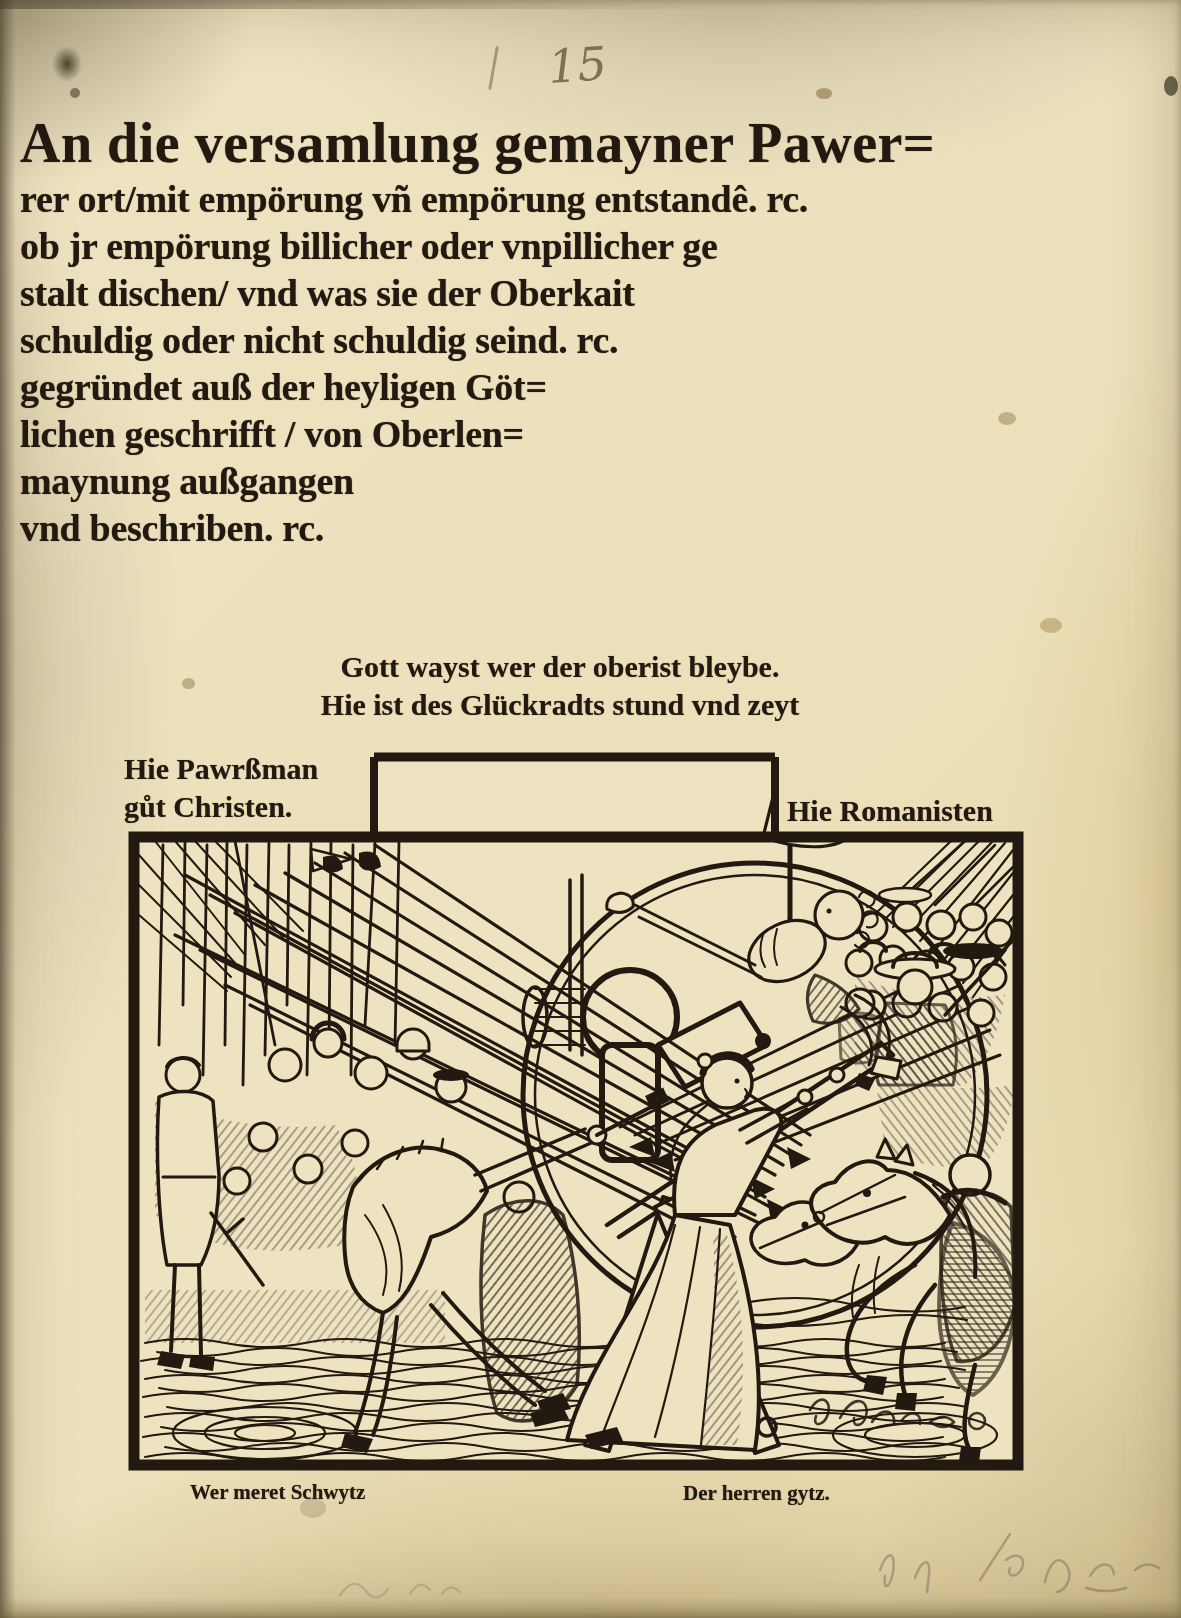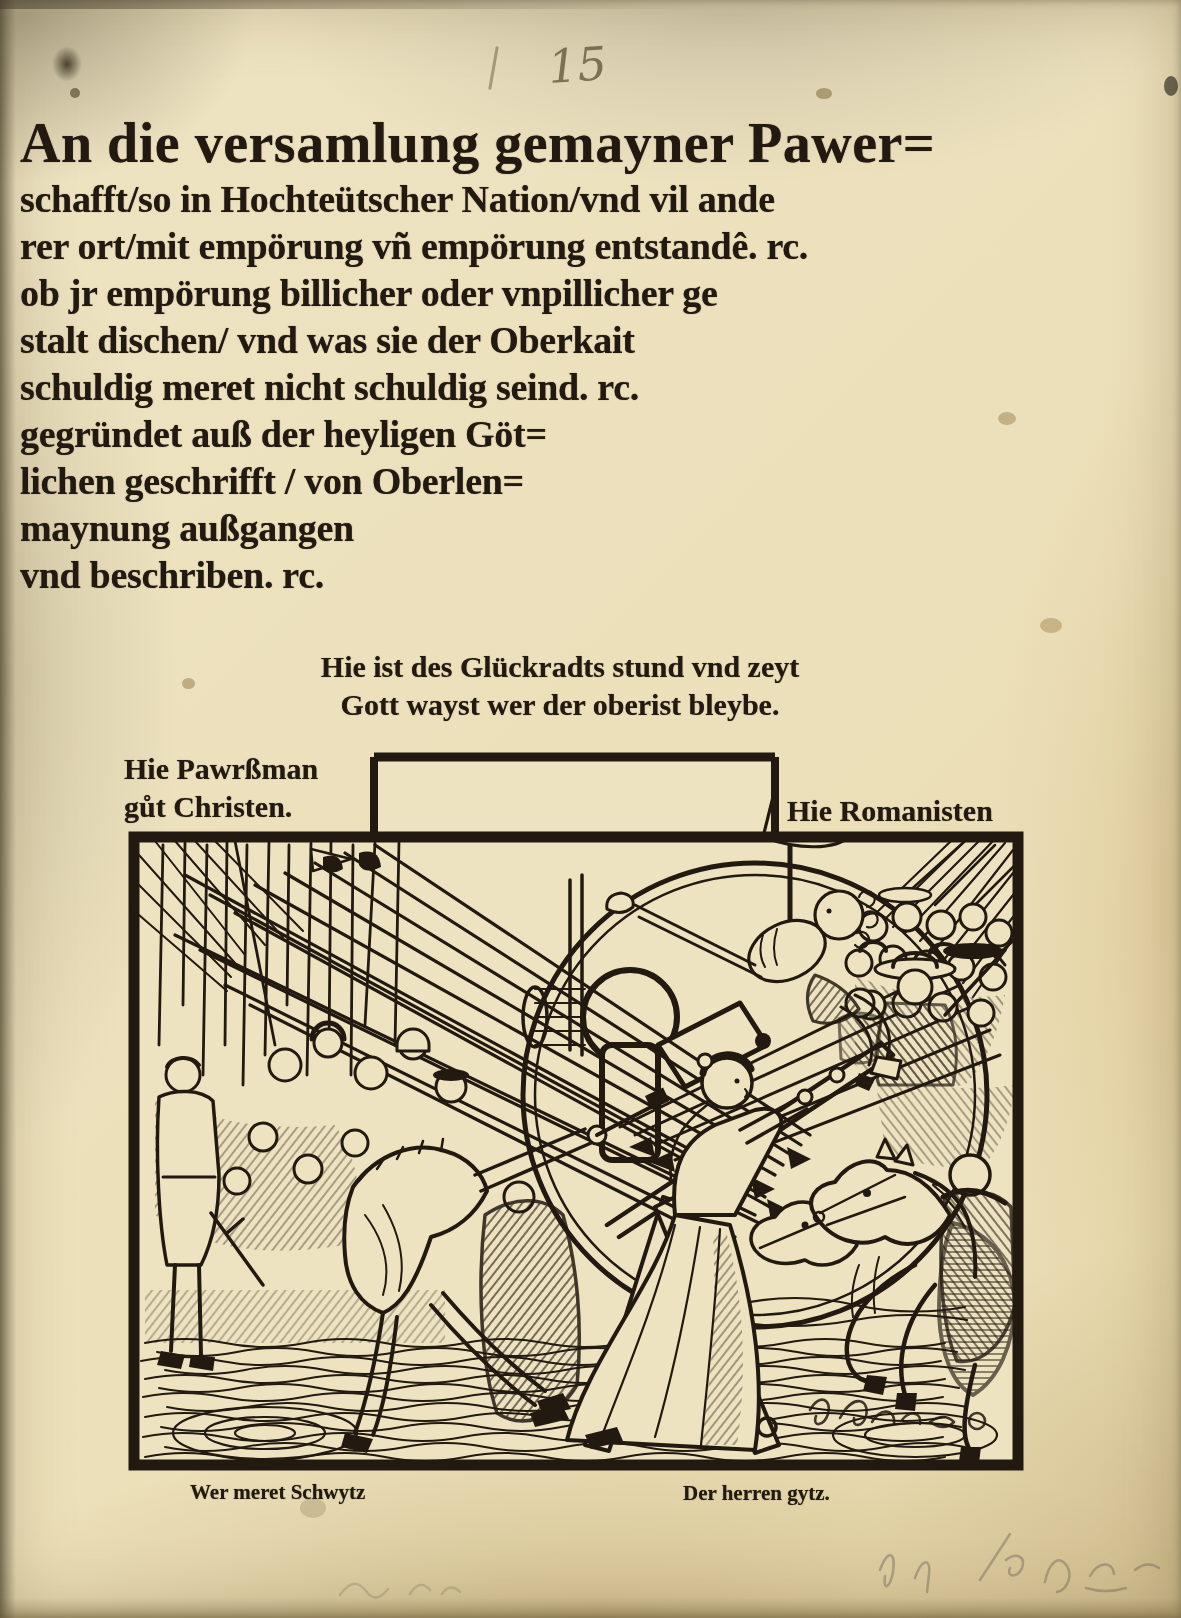--- a/index.html
+++ b/index.html
@@ -66,34 +66,33 @@
   <div class="stain" style="left:998px;top:412px;width:18px;height:13px;background:rgba(140,110,60,.42);"></div>
   <div class="stain" style="left:1040px;top:618px;width:22px;height:15px;background:rgba(168,138,84,.5);"></div>
   <div class="stain" style="left:182px;top:678px;width:13px;height:11px;background:rgba(148,120,70,.5);"></div>
   <div class="stain" style="left:300px;top:1498px;width:26px;height:20px;background:rgba(150,135,100,.35);"></div>
 
   <div class="hand-tick"></div>
   <div class="hand-number">15</div>
 
   <div class="title-block">
     <div class="t1">An die versamlung gemayner Pawer=</div>
-    <div class="t2">schafft/so in Hochteütscher Nation/vnd vil ande</div>
     <div class="t2">rer ort/mit empörung vñ empörung entstandê. rc.</div>
     <div class="t2">ob jr empörung billicher oder vnpillicher ge</div>
     <div class="t2">stalt dischen/ vnd was sie der Oberkait</div>
-    <div class="t2">schuldig meret nicht schuldig seind. rc.</div>
+    <div class="t2">schuldig oder nicht schuldig seind. rc.</div>
     <div class="t2">gegründet auß der heyligen Göt=</div>
     <div class="t2">lichen geschrifft / von Oberlen=</div>
     <div class="t2">maynung außgangen</div>
     <div class="t2">vnd beschriben. rc.</div>
   </div>
 
   <div class="motto-block">
+    <div>Gott wayst wer der oberist bleybe.</div>
     <div>Hie ist des Glückradts stund vnd zeyt</div>
-    <div>Gott wayst wer der oberist bleybe.</div>
   </div>
 
   <div class="wlabel wlabel-left">
     <div>Hie Pawrßman</div>
     <div>gůt Christen.</div>
   </div>
   <div class="wlabel wlabel-right">
     <div>Hie Romanisten</div>
     <div>vnd Sophisten.</div>
   </div>

